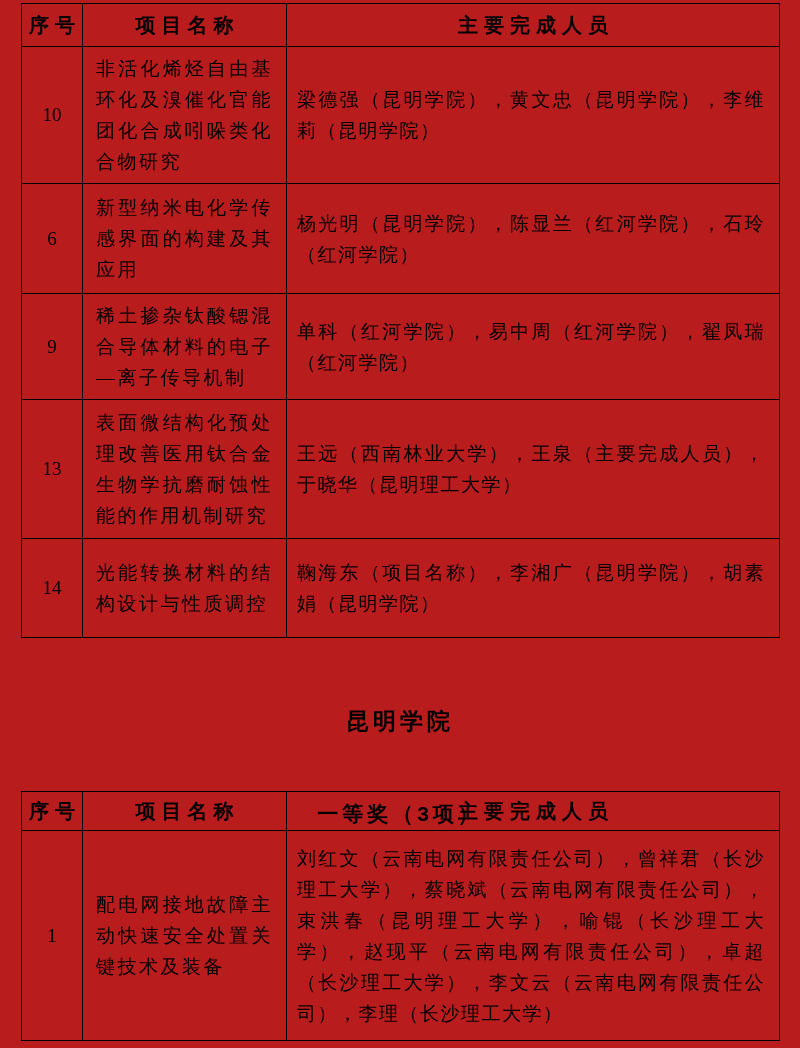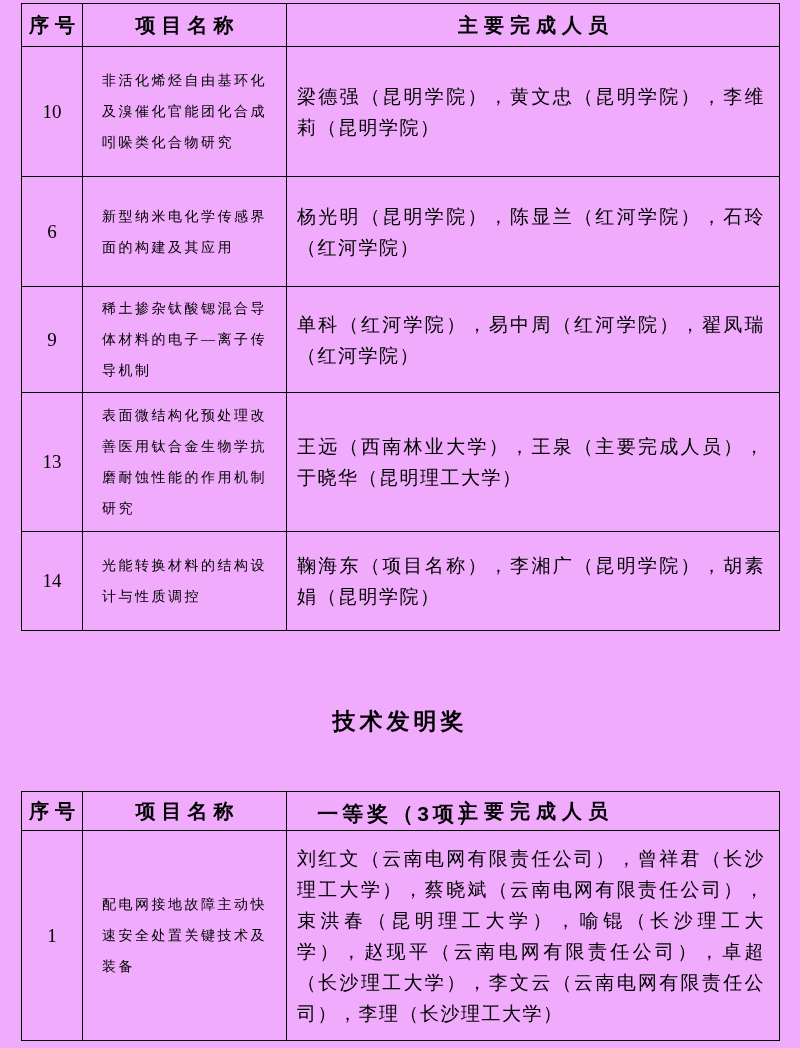--- a/index.html
+++ b/index.html
@@ -1,20 +1,20 @@
 <!DOCTYPE html>
 <html><head>
 <meta charset="utf-8">
 <style>
   html, body { margin: 0; padding: 0; background: #ffffff; }
   .page {
     position: relative;
     width: 800px;
     height: 1048px;
-    background: #f0abfc;
+    background: #b91c1c;
     color: #000000;
     font-family: "Liberation Serif", "DejaVu Serif", serif;
     overflow: hidden;
   }
   table.awards {
     position: absolute;
     left: 21px;
     width: 758px;
     border-collapse: collapse;
     table-layout: fixed;
@@ -37,26 +37,26 @@
     letter-spacing: 6px;
     text-align: center;
     text-indent: 6px; 
   }
   td.num {
     font-size: 19px;
     text-align: center;
     margin-top: 36px;
   }
   td.project {
-    font-size: 14px;
+    font-size: 19px;
     line-height: 31px;
     letter-spacing: 2.5px;
     text-align: justify;
     text-justify: inter-character;
-    padding: 6px 19px;
+    padding: 6px 13px;
     word-break: break-all;
   }
   td.people {
     font-size: 19px;
     line-height: 31px;
     letter-spacing: 1.5px;
     text-align: justify;
     text-justify: inter-character;
     padding: 6px 14px 6px 10px;
   }
@@ -123,21 +123,21 @@
         <td class="people">王远（西南林业大学），王泉（主要完成人员），于晓华（昆明理工大学）</td>
       </tr>
       <tr style="height:99px">
         <td class="num">14</td>
         <td class="project">光能转换材料的结构设计与性质调控</td>
         <td class="people">鞠海东（项目名称），李湘广（昆明学院），胡素娟（昆明学院）</td>
       </tr>
     </tbody>
   </table>
 
-  <div class="section-heading award-title">技术发明奖</div>
+  <div class="section-heading award-title">昆明学院</div>
   <div class="section-heading prize-level">一等奖（3项）</div>
 
   <table class="awards" id="table2">
     <colgroup>
       <col class="c-no">
         <col class="c-project">
         <col class="c-people">
     </colgroup>
     <thead>
       <tr style="height:39px">

